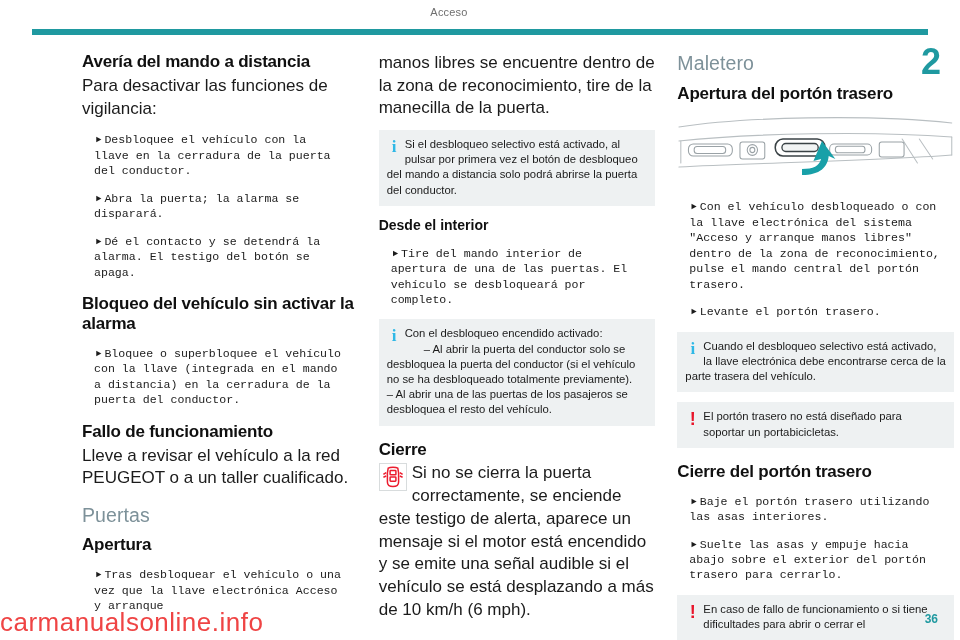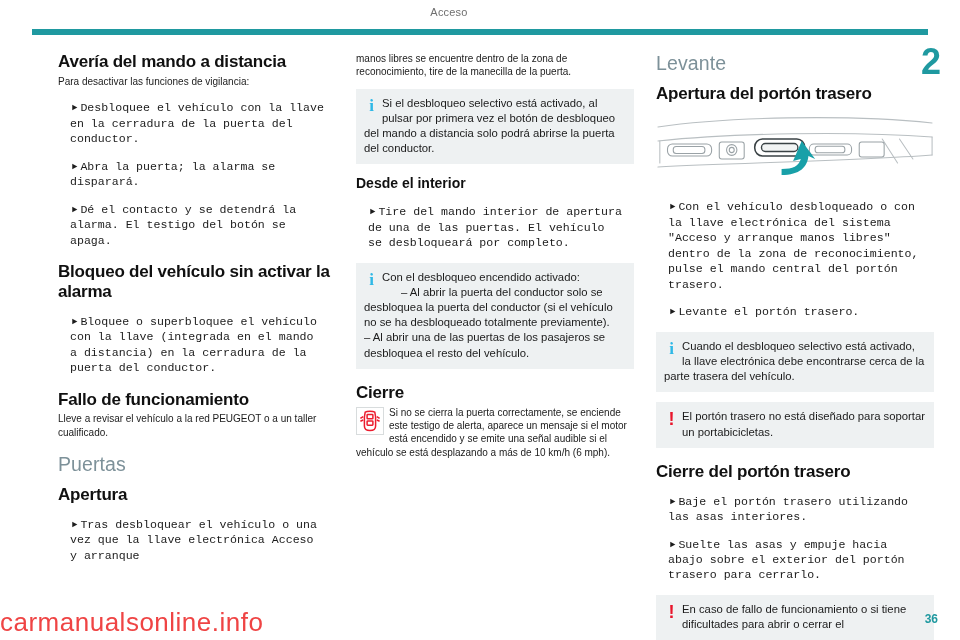--- a/index.html
+++ b/index.html
@@ -38,20 +38,21 @@
     line-height:1;
     letter-spacing:-1px;
   }
 
   
   .columns{
     position:absolute;
     top:52px; left:0; right:0; bottom:22px;
     display:flex;
     gap:0;
+    padding-left:24px;
   }
   .col{
     width:290px;
     padding:0 6px;
     box-sizing:border-box;
   }
   .col-1{margin-left:52px;}
   .col-2{margin-left:8px;}
   .col-3{margin-left:10px;}
 
@@ -77,21 +78,21 @@
   .h3{
     font-size:14px;
     font-weight:bold;
     color:#101010;
     margin:11px 0 1px 0;
     line-height:1.2;
   }
 
   
   p{
-    font-size:10px;
+    font-size:17px;
     line-height:1.335;
     margin:0;
     color:#1b1b1b;
   }
   p + p{margin-top:0;}
   .bullet{
     font-size:11.6px;
     line-height:1.335;
     margin:12px;
     text-indent:0;
@@ -242,21 +243,21 @@
           </g>
         </svg>
       </span>
       <p>Si no se cierra la puerta correctamente, se enciende este testigo de alerta, aparece un mensaje si el motor está encendido y se emite una señal audible si el vehículo se está desplazando a más de 10 km/h (6 mph).</p>
     </div>
 
   </div>
 
   <div class="col col-3">
 
-    <div class="h1">Levante</div>
+    <div class="h1">Maletero</div>
     <div class="h2">Apertura del portón trasero</div>
 
     <div class="figure">
       <svg viewBox="0 0 290 76" preserveAspectRatio="none" aria-hidden="true">
         <g fill="none" stroke="#b9bfc2" stroke-width="1.1" stroke-linecap="round">
           <path d="M2 16 C70 6 200 3 288 12"></path>
           <path d="M2 30 C80 22 205 20 288 26"></path>
           <path d="M2 56 C80 52 205 50 288 44"></path>
           <path d="M4 30 L4 52"></path>
           <path d="M288 26 L288 44"></path>

